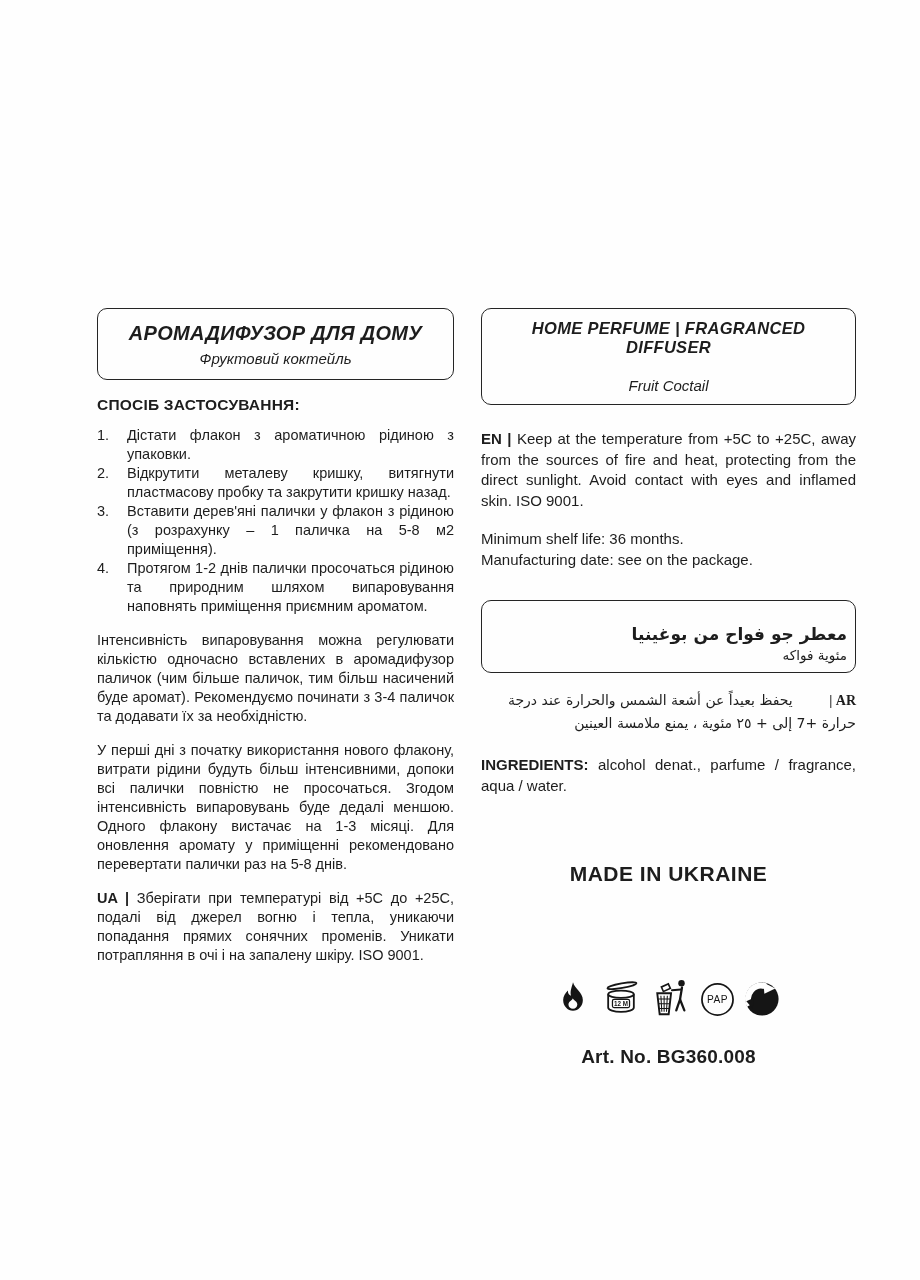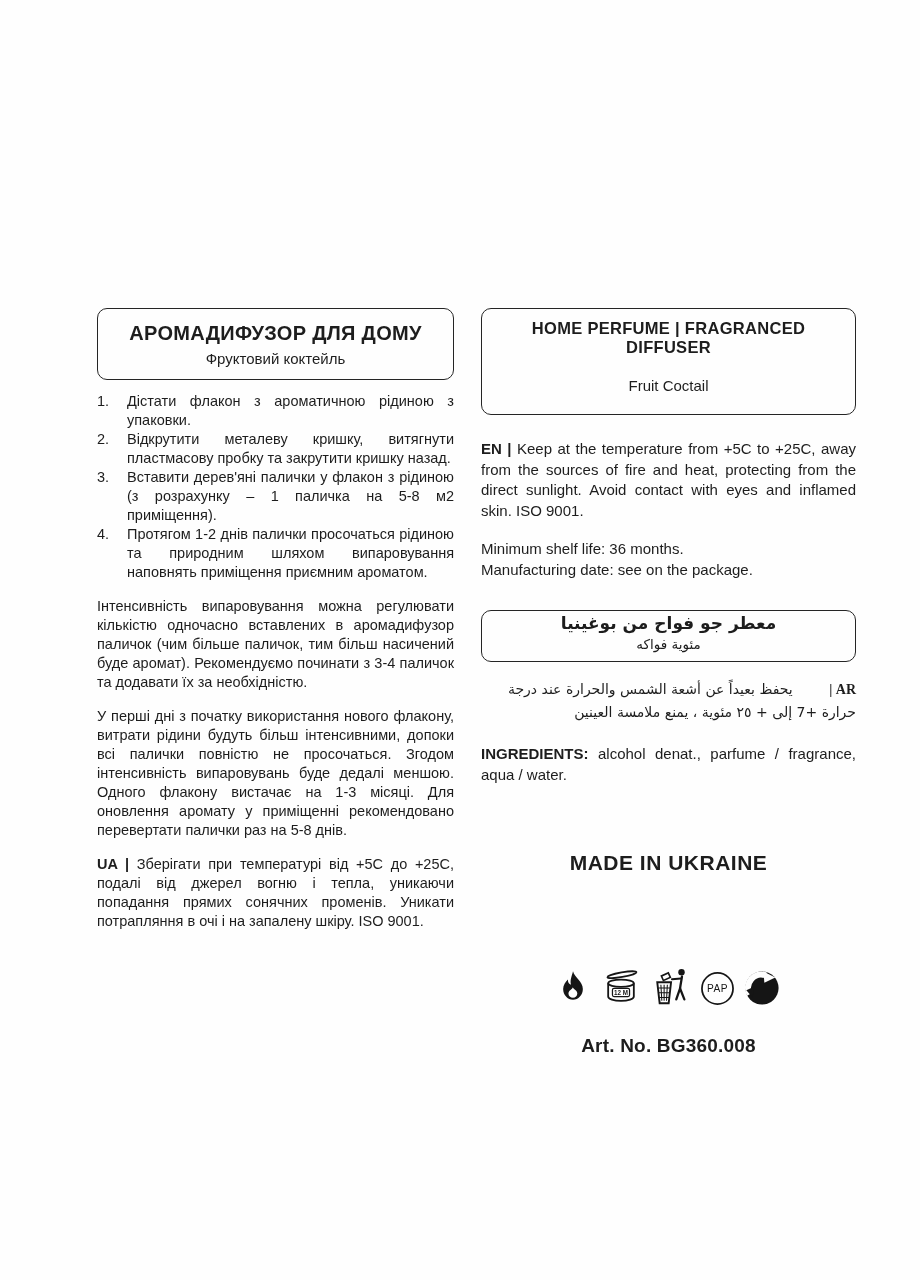--- a/index.html
+++ b/index.html
@@ -13,24 +13,25 @@
   }
   .col { position: absolute; top: 308px; }
   .col-left  { left: 97px;  width: 357px; }
   .col-right { left: 481px; width: 375px; }
 
   .title-box {
     border: 1.7px solid #252525;
     border-radius: 10px;
     text-align: center;
     padding: 13px 10px 12px;
+    font-style: italic;
   }
   .title-box .t { font-weight: bold; font-size: 20px; letter-spacing: .3px; }
   .title-box .s { font-size: 15px; margin-top: 5px; }
-  .col-right .title-box { padding: 10px 8px 20px; }
+  .col-right .title-box { padding: 10px 8px 10px; }
   .col-right .title-box .t { font-size: 16.5px; }
   .col-right .title-box .s { font-size: 15px; margin-top: 20px; }
 
   .heading { font-weight: bold; font-size: 15.5px; margin-top: 16px; letter-spacing: .2px; }
 
   .steps { margin-top: 12px; font-size: 14.5px; line-height: 19px; }
   .step { display: flex; }
   .step .num { width: 30px; flex: none; }
   .step .txt { flex: 1; text-align: justify; }
 
@@ -38,22 +39,22 @@
   .lbl { font-weight: bold; }
   .shelf { margin-top: 13px; font-size: 14.5px; line-height: 19px; }
 
   .en-para { margin-top: 24px; font-size: 15px; line-height: 20.5px; text-align: justify; }
   .en-shelf { margin-top: 18px; font-size: 15px; line-height: 20.5px; }
 
   .ar-box {
     margin-top: 30px;
     border: 1.7px solid #252525;
     border-radius: 10px;
-    text-align: center;
-    padding: 2px 8px 9px;
+    text-align: right;
+    padding: 23px 8px 9px;
     direction: rtl;
     font-family: "DejaVu Sans", sans-serif;
   }
   .ar-box .t { font-weight: bold; font-size: 17px; }
   .ar-box .s { font-size: 13.5px; margin-top: 3px; }
   .ar-para {
     margin-top: 16px;
     direction: rtl;
     text-align: right;
     font-family: "DejaVu Sans", sans-serif;
@@ -80,20 +81,21 @@
 </head>
 <body>
 
 <div class="col col-left">
 
   <div class="title-box">
     <div class="t">АРОМАДИФУЗОР ДЛЯ ДОМУ</div>
     <div class="s">Фруктовий коктейль</div>
   </div>
 
+  <div class="heading">СПОСІБ ЗАСТОСУВАННЯ:</div>
 
   <div class="steps">
     <div class="step">
       <div class="num">1.</div>
       <div class="txt">Дістати флакон з ароматичною рідиною з упаковки.</div>
     </div>
     <div class="step">
       <div class="num">2.</div>
       <div class="txt">Відкрутити металеву кришку, витягнути пластмасову пробку та закрутити кришку назад.</div>
     </div>

